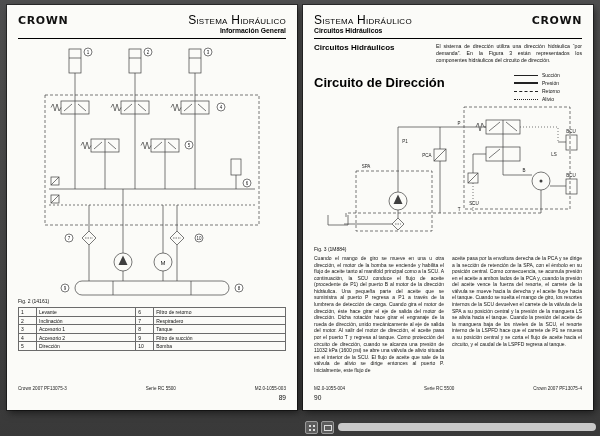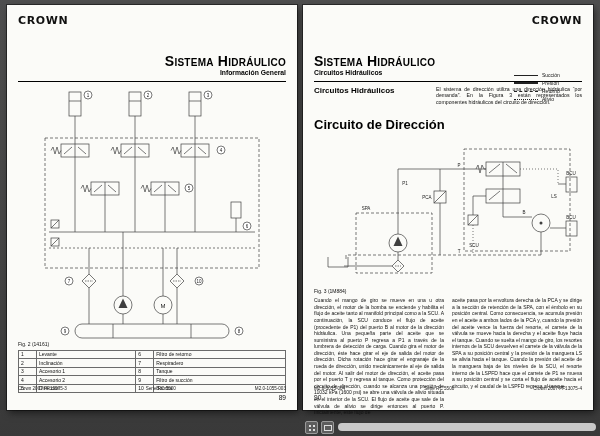--- a/index.html
+++ b/index.html
@@ -12,21 +12,21 @@
   .page{position:absolute;top:5px;width:290px;height:405px;background:#fbfbf8;
         box-shadow:0 0 0 1px rgba(0,0,0,.45), 2px 3px 7px rgba(0,0,0,.5);}
   .page-l{left:7px;}
   .page-r{left:303px;}
   .inner{position:absolute;left:11px;right:11px;top:9px;bottom:6px;}
 
   .hdr{display:flex;justify-content:space-between;align-items:flex-start;}
   .logo{font-family:"DejaVu Sans", sans-serif;font-weight:900;font-size:11px;
         letter-spacing:.6px;color:#101010;transform:scaleY(.9);}
   .t-right{text-align:right;}
-  .h1{font-size:14px;font-weight:bold;font-variant:small-caps;letter-spacing:.25px;color:#000;line-height:1.1;margin-top:40px;}
+  .h1{font-size:12px;font-weight:normal;font-variant:small-caps;letter-spacing:.25px;color:#000;line-height:1.1;}
   .h2{font-size:6.8px;font-weight:bold;color:#000;line-height:1.2;}
   .rule{border-top:1.6px solid #000;margin-top:3px;}
 
   .figwrap{margin-top:2px;display:flex;justify-content:center;}
   .figcap{font-size:5px;color:#111;margin-top:1px;}
 
   .legend{width:100%;border-collapse:collapse;margin-top:3px;}
   .legend td{border:.5px solid #6b6b6b;font-size:5px;color:#111;padding:.5px 2px;height:6.5px;}
   .legend td.num{width:13px;}
 

